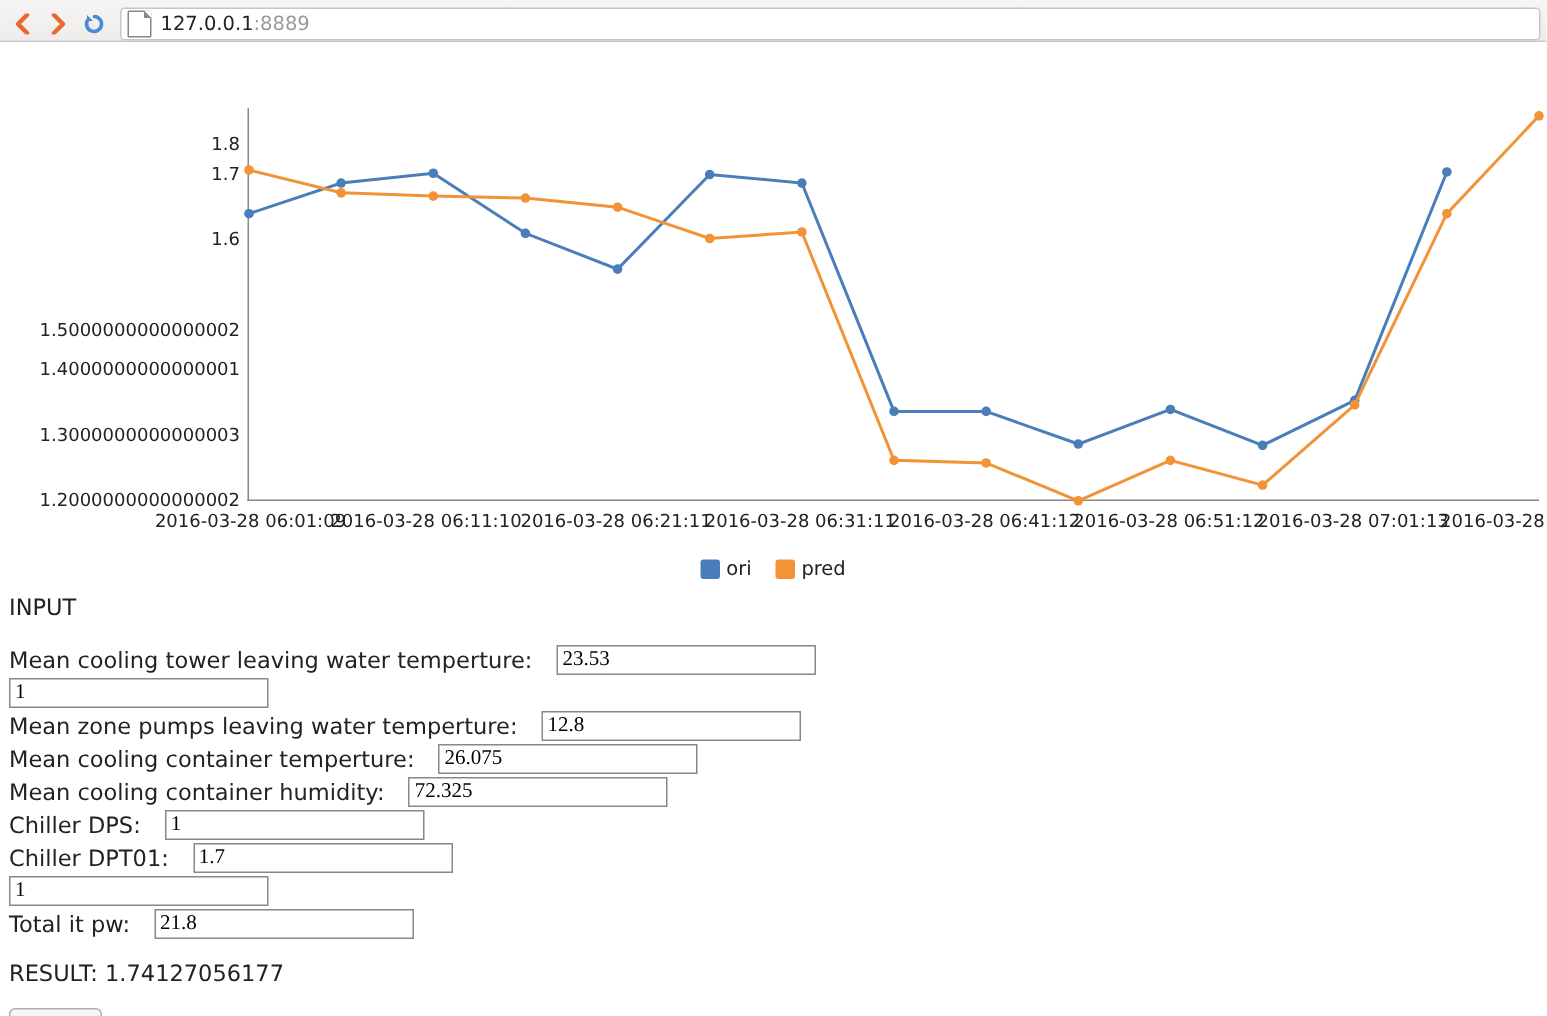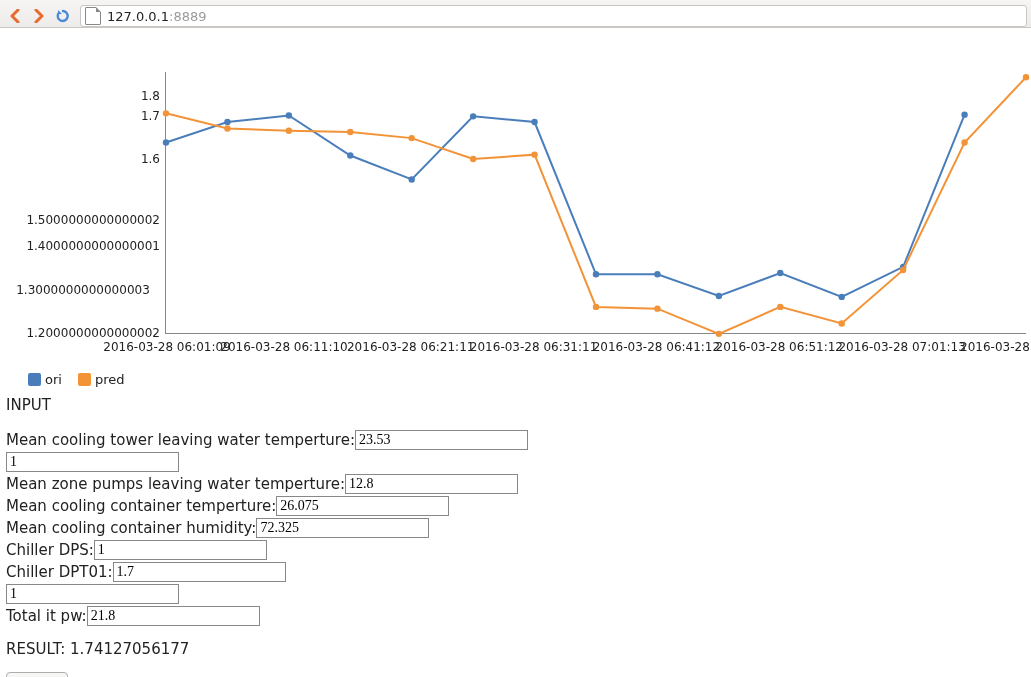--- a/index.html
+++ b/index.html
@@ -7,29 +7,29 @@
 .navbtn{width:22px;height:22px;display:flex;align-items:center;justify-content:center;cursor:pointer}
 .urlbox{flex:1;height:20px;border:1px solid #c9c6c3;border-radius:3px;background:#fff;display:flex;align-items:center;padding:0 4px;margin-left:4px;font-size:13px}
 .urlbox .doc{width:14px;height:16px;border:1px solid #888;border-radius:1px;margin-right:6px;position:relative}
 .urlbox .doc:after{content:'';position:absolute;right:-1px;top:-1px;border-top:5px solid #fff;border-left:5px solid #888}
 .urlgrey{color:#9a9a9a}
 .page{padding:4px 6px 12px 6px}
 .chartwrap{position:relative;height:310px}
 .plot{position:absolute;left:159px;top:40px;width:860px;height:261px;border-left:1px solid #888;border-bottom:1px solid #888}
 .ylab{position:absolute;left:0;width:154px;text-align:right;font-size:12px;color:#222;transform:translateY(-50%)}
 .xlab{position:absolute;top:308px;font-size:12px;color:#222;transform:translateX(-50%);white-space:nowrap}
-.legend{position:absolute;left:16px;right:0;top:340px;font-size:13px}
+.legend{position:absolute;left:0;right:0;top:340px;text-align:center;font-size:13px}
 .lg{display:inline-flex;align-items:center;margin:0 6px}
 .lg .sw{width:13px;height:13px;border-radius:2px;margin-right:4px}
 svg.lines{position:absolute;left:0;top:0;width:860px;height:261px;overflow:visible}
 .pt{fill-opacity:1}
 .form{margin-top:54px}
 .hdr{margin:6px 0 16px 0}
 .row{margin:0 0 2px 0;display:flex;align-items:center}
-.row label{margin-right:0}
+.row label{margin-right:16px}
 .row input{height:18px;width:165px;border:1px solid #888;padding:0 3px;font-size:14px;font-family:Liberation Serif, serif}
 .result{margin:14px 0}
 .submit{margin-top:6px}
 .submit button{font-size:14px;padding:2px 8px;background:linear-gradient(#f8f8f8,#e8e7e6);border:1px solid #b0adab;border-radius:4px;cursor:pointer}
 </style>
 </head>
 <body>
 
 <div class="toolbar">
   <div class="navbtn">
@@ -56,21 +56,21 @@
 </div>
 
 <div class="page">
   <div class="chartwrap">
     <div id="yticks">
         <div class="ylab" style="top: 40px; margin-top: 24px;">1.8</div>
         <div class="ylab" style="top: 83.5px;">1.7</div>
         <div class="ylab" style="top: 127px;">1.6</div>
         <div class="ylab" style="top: 170.5px; margin-top: 17px;">1.5000000000000002</div>
         <div class="ylab" style="top: 214px;">1.4000000000000001</div>
-        <div class="ylab" style="top: 257.5px; text-align: center;">1.3000000000000003</div>
+        <div class="ylab" style="top: 257.5px;">1.3000000000000003</div>
         <div class="ylab" style="top: 301px;">1.2000000000000002</div>
       </div>
     <div class="plot">
       <svg class="lines" id="svg">
           <path d="M0 70.47000000000006 L61.42857142857142 50.025 L122.85714285714285 43.50000000000002 L184.28571428571428 83.51999999999995 L245.7142857142857 107.44500000000002 L307.14285714285717 44.37000000000004 L368.57142857142856 50.025 L430 202.275 L491.4285714285714 202.275 L552.8571428571429 224.025 L614.2857142857143 200.96999999999994 L675.7142857142857 224.89500000000004 L737.1428571428571 194.87999999999994 L798.5714285714286 42.63000000000003 " fill="none" stroke="#4a7ebb" stroke-width="2"></path>
           <circle cx="0" cy="70.47000000000006" r="3.2" fill="#4a7ebb" class="pt"></circle>
           <circle cx="61.42857142857142" cy="50.025" r="3.2" fill="#4a7ebb" class="pt"></circle>
           <circle cx="122.85714285714285" cy="43.50000000000002" r="3.2" fill="#4a7ebb" class="pt"></circle>
           <circle cx="184.28571428571428" cy="83.51999999999995" r="3.2" fill="#4a7ebb" class="pt"></circle>
           <circle cx="245.7142857142857" cy="107.44500000000002" r="3.2" fill="#4a7ebb" class="pt"></circle>

